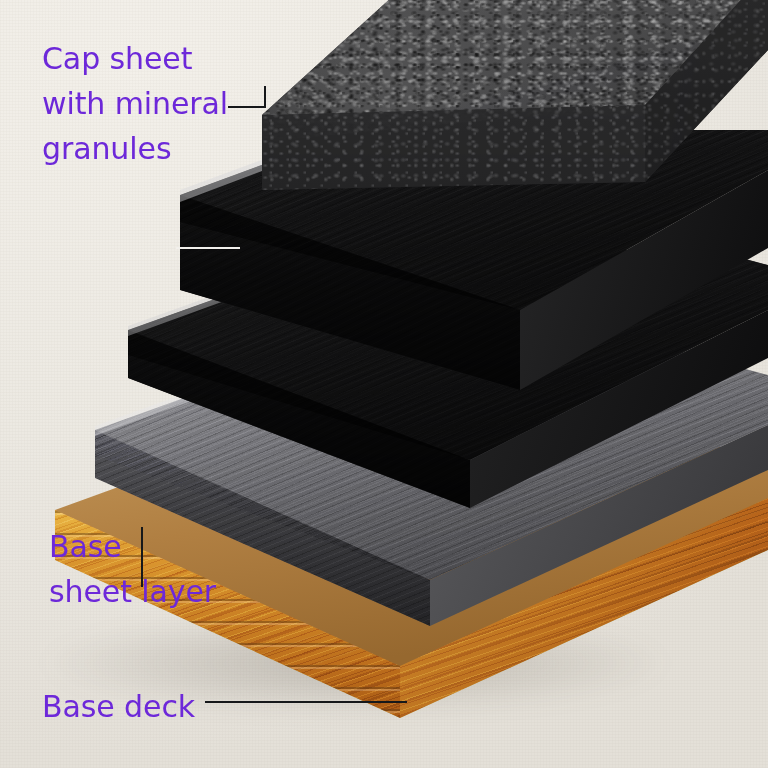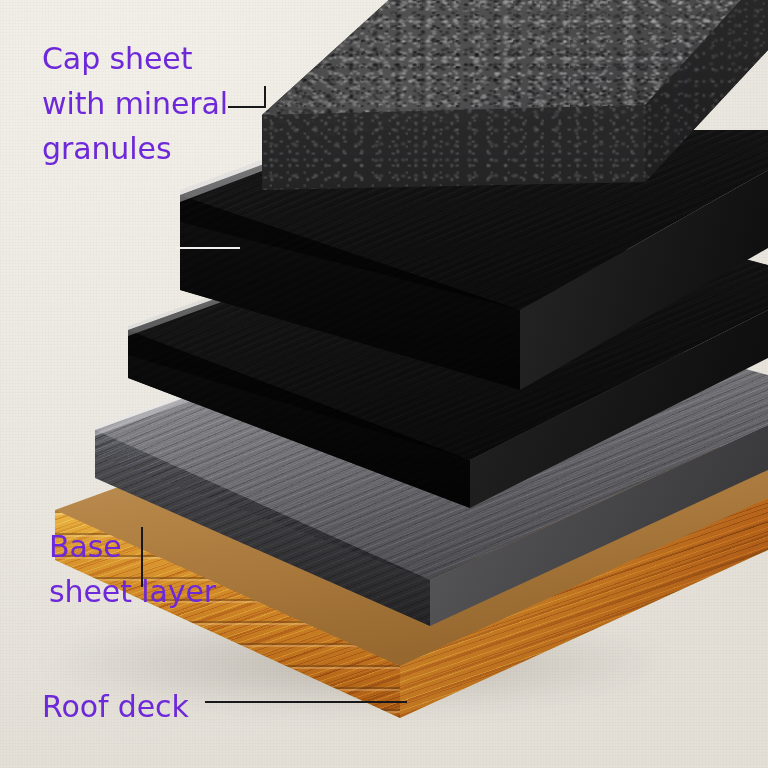--- a/index.html
+++ b/index.html
@@ -392,16 +392,16 @@
 
   <div class="leader" style="left:228px; top:106px; width:38px; height:2px;"></div>
   <div class="leader" style="left:264px; top:86px; width:2px; height:22px;"></div>
 
   <div class="leader-white" style="left:176px; top:247px; width:64px; height:2px;"></div>
 
   <div class="anno" style="left:42px; top:524px; width:220px;margin-left:7px;">Base
 sheet layer</div>
   <div class="leader" style="left:141px; top:527px; width:2px; height:60px;"></div>
 
-  <div class="anno" style="left:42px; top:684px; width:170px;">Roof deck</div>
+  <div class="anno" style="left:42px; top:684px; width:170px;">Base deck</div>
   <div class="leader" style="left:205px; top:701px; width:202px; height:2px;"></div>
 
 </div>
 
 </body></html>

